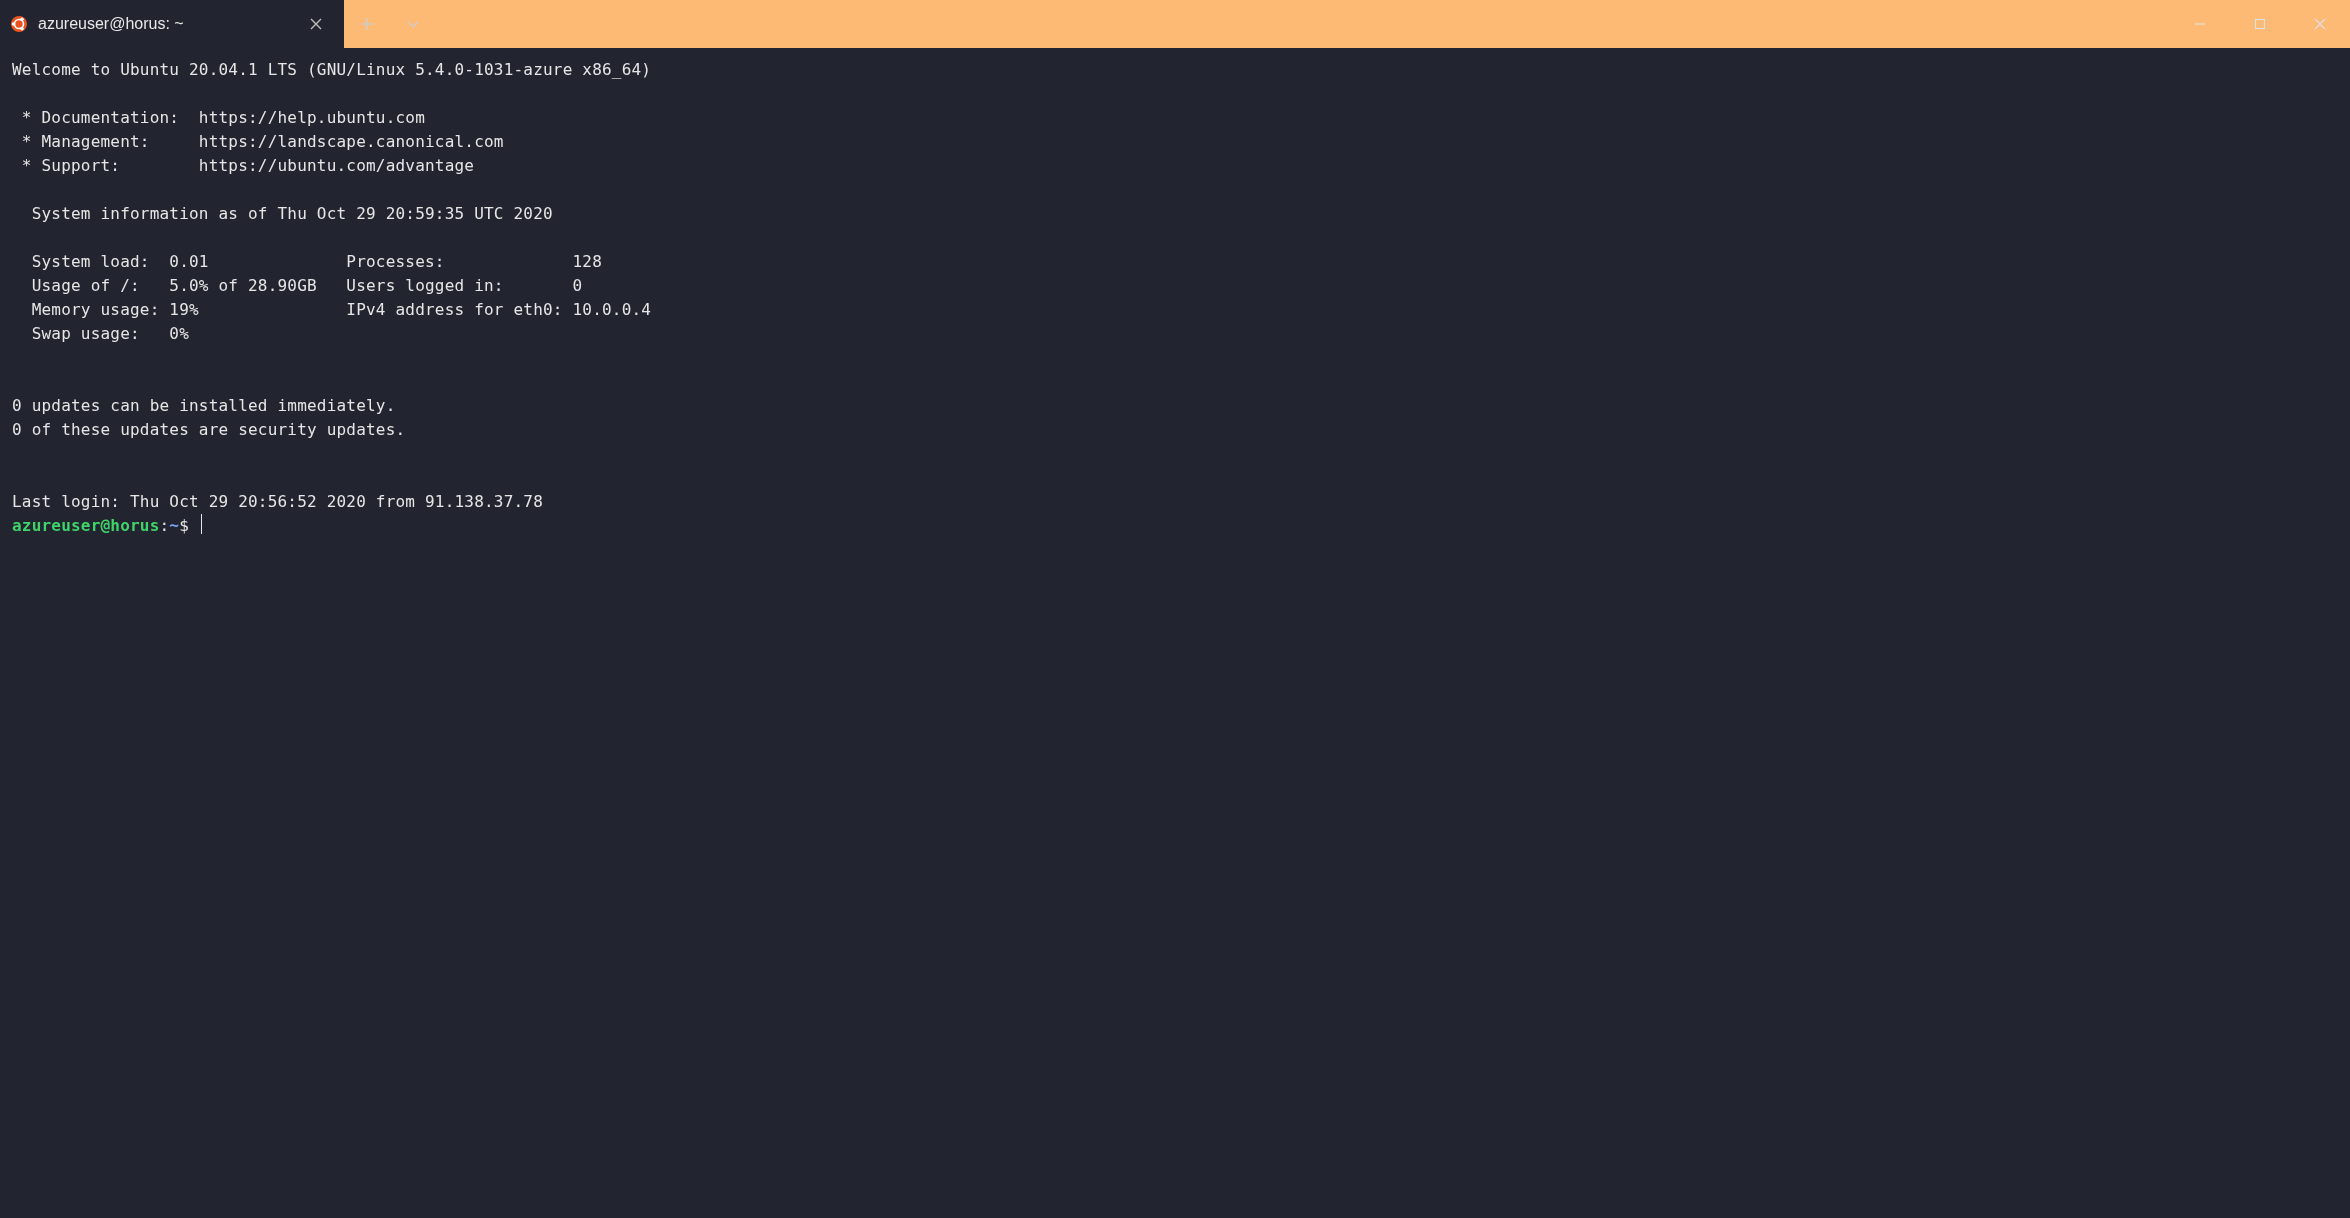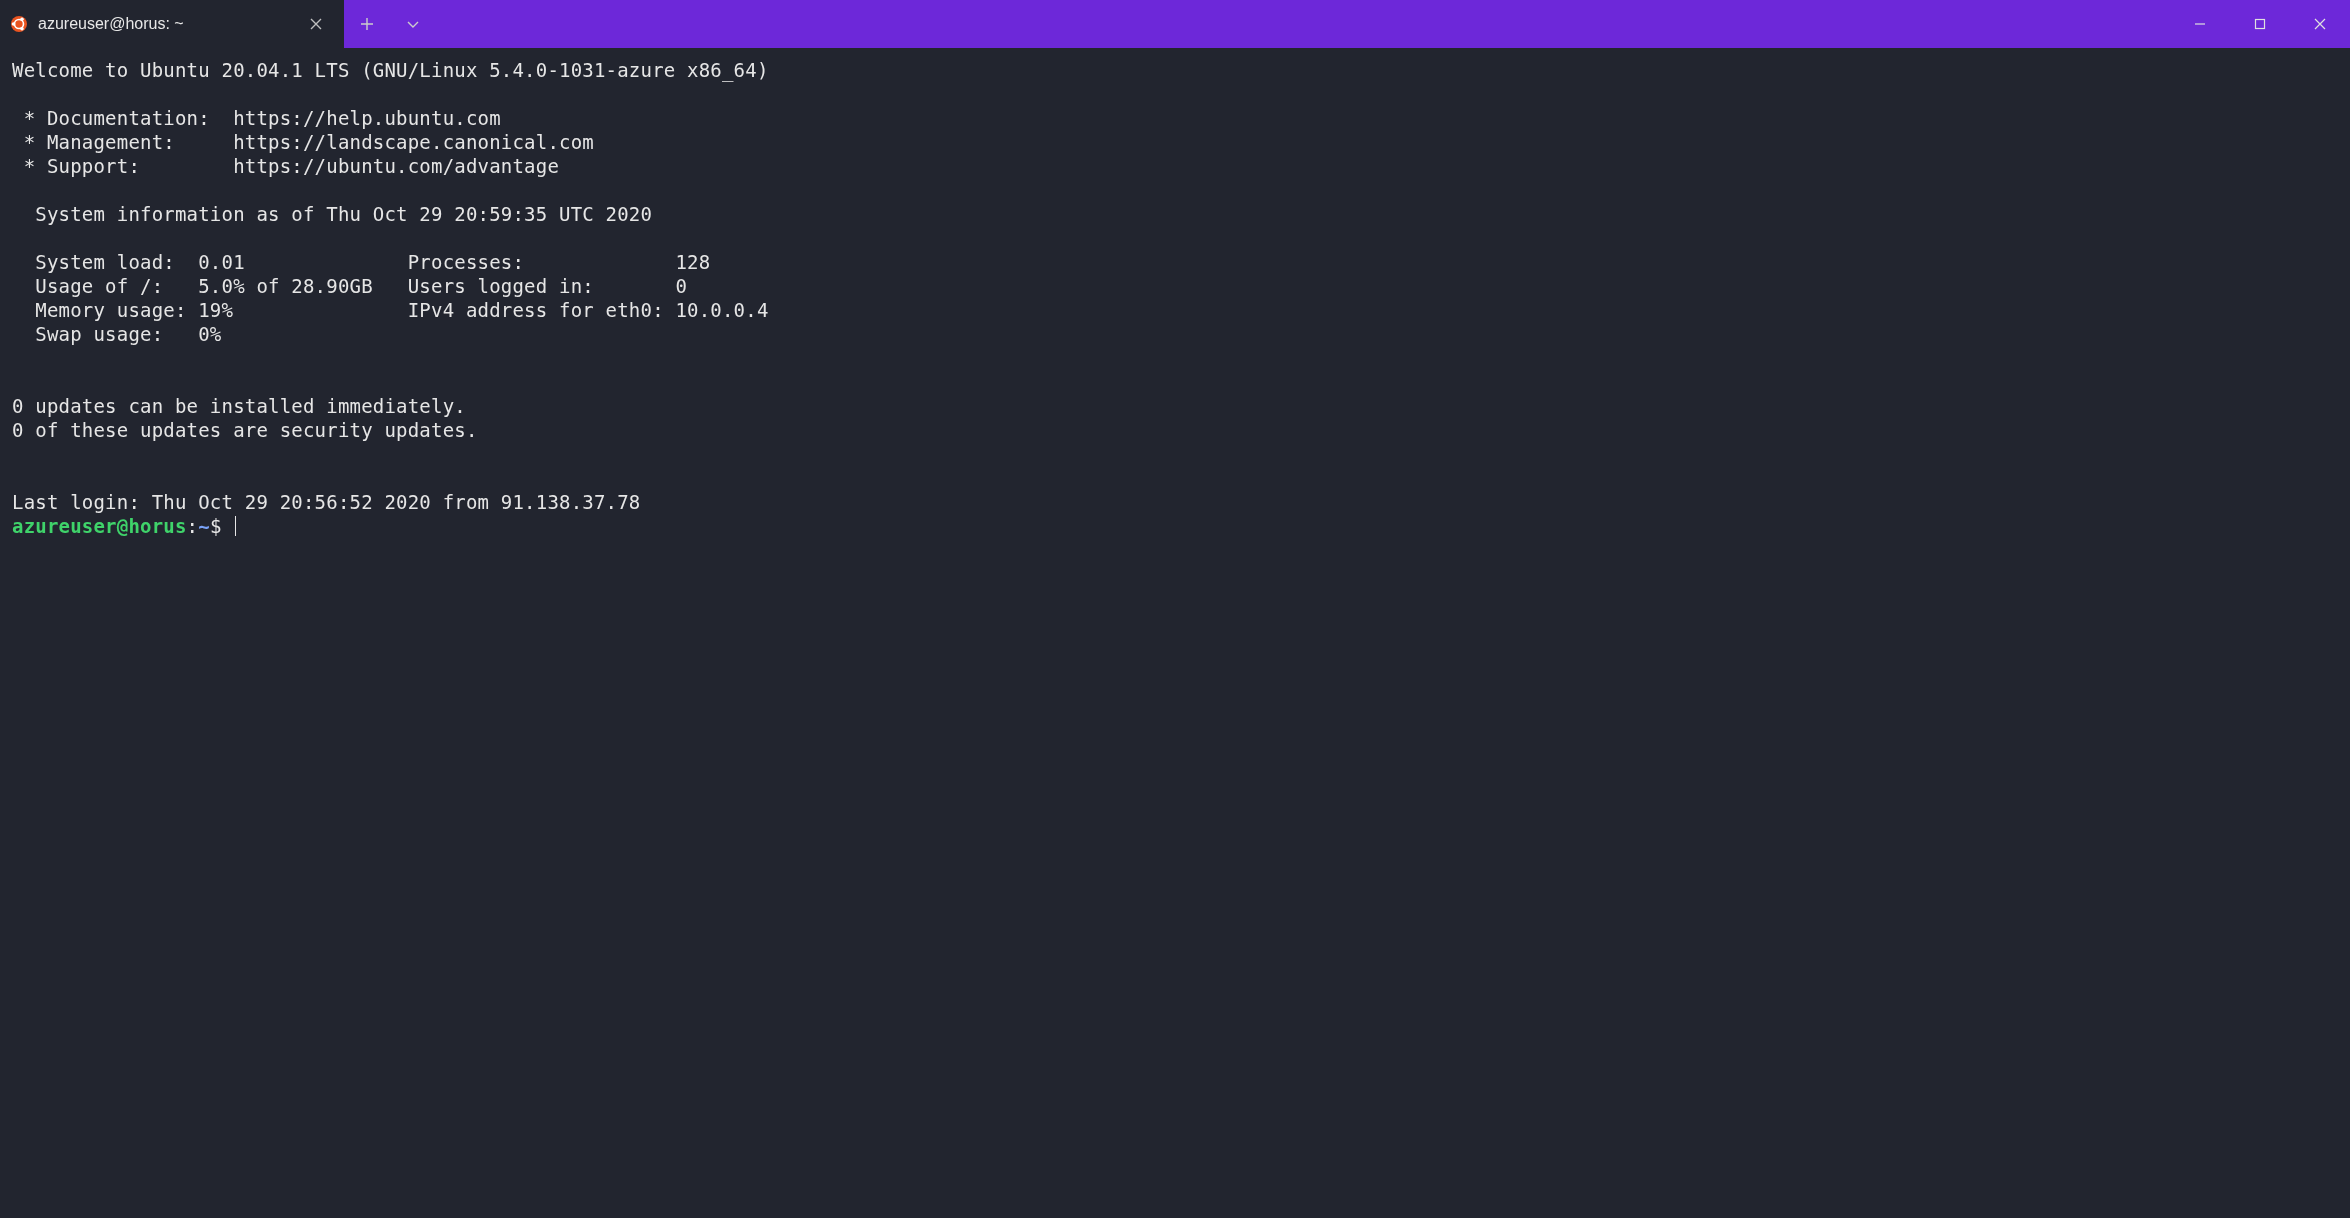--- a/index.html
+++ b/index.html
@@ -13,21 +13,21 @@
     line-height: 24px;
     color: #e6e6e6;
     overflow: hidden;
   }
 
   
   .titlebar {
     height: 48px;
     display: flex;
     align-items: stretch;
-    background: #6d28d9;   
+    background: #fdba74;   
     font-family: "Segoe UI", "Helvetica Neue", Arial, sans-serif;
     font-size: 16px;
     color: #cccccc;
     user-select: none;
   }
   .tab {
     width: 320px;
     background: #22252f;   
     display: flex;
     align-items: center;
@@ -77,21 +77,21 @@
     align-items: center;
     justify-content: center;
     color: #e0e0e0;
   }
 
   
   .terminal {
     padding: 10px 12px;
     white-space: pre;
     font-family: "Consolas", "Menlo", "DejaVu Sans Mono", monospace;
-    font-size: 19px;
+    font-size: 16px;
     line-height: 24px;
     color: #e6e6e6;
     letter-spacing: 0.2px;
   }
   .prompt-user { color: #3fd36a; font-weight: bold; }
   .prompt-path { color: #7aa2f7; font-weight: bold; }
   .prompt-dollar { color: #e6e6e6; }
   .cursor {
     display: inline-block;
     width: 1px;

